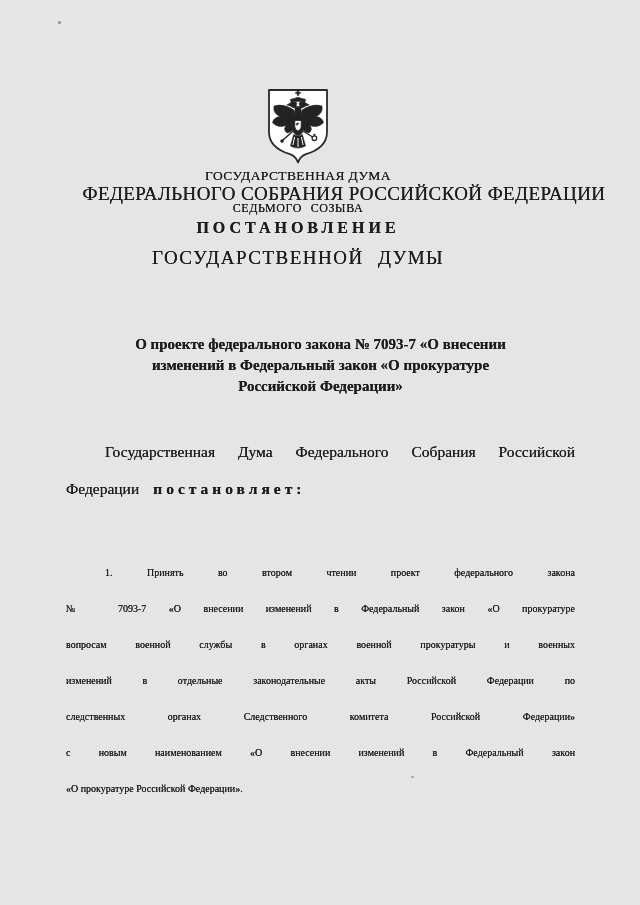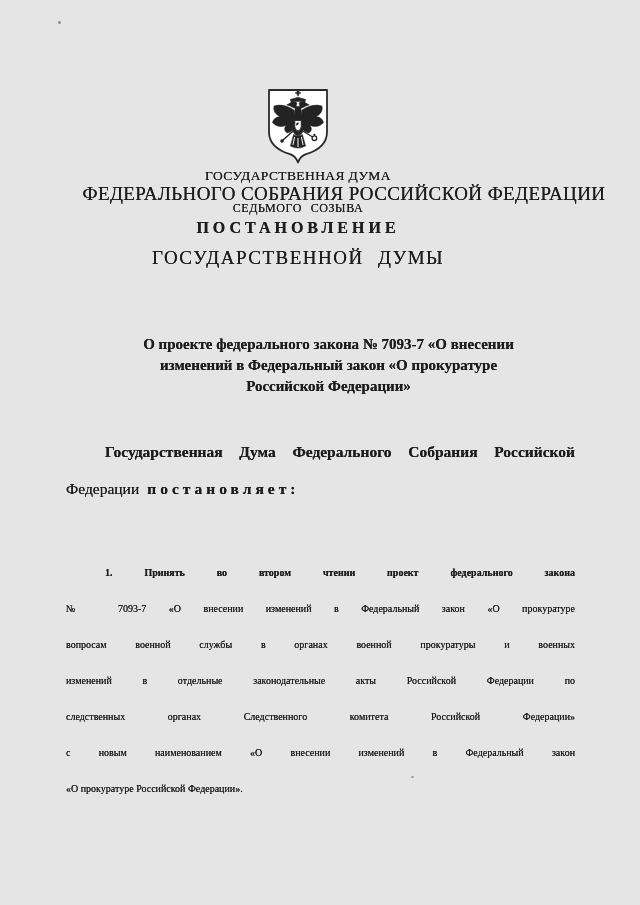--- a/index.html
+++ b/index.html
@@ -21,35 +21,35 @@
   .crest{position:absolute;left:263px;top:88px;width:70px;height:76px;}
   .org-1{top:168px;font-size:13.5px;letter-spacing:0.4px;}
   .org-2{top:183px;font-size:19px;letter-spacing:0.4px;padding-left:46px;}
   .org-3{top:201px;font-size:12px;letter-spacing:0.6px;word-spacing:5px;}
   .doc-type{top:219px;font-size:16px;font-weight:700;letter-spacing:4px;}
   .doc-org{top:247px;font-size:19px;letter-spacing:1.5px;word-spacing:8px;}
   .hdr,.title-block,.intro-block,.body-block{text-shadow:0 0 0.3px #2a2a2a;}
 
   
   .title-block{
-    position:absolute;top:334px;left:74px;width:509px;
+    position:absolute;top:334px;left:66px;width:509px;
     font-size:15px;font-weight:700;line-height:21px;text-align:center;
   }
   .intro-block{
     position:absolute;top:433px;left:66px;width:509px;
     font-size:15.5px;line-height:37px;
   }
   .body-block{
     position:absolute;top:555px;left:66px;width:509px;
     font-size:10px;line-height:36px;
   }
   .jline{text-align:justify;text-align-last:justify;}
-  .indent{text-indent:39px;font-weight:bold;}
+  .indent{text-indent:39px;}
   .lastline{text-align:left;}
-  .decree{font-weight:700;letter-spacing:4px;margin-left:8px;}
+  .decree{font-weight:700;letter-spacing:4px;margin-left:14px;}
 </style>
 </head>
 <body>
 
 <div class="page">
 
   <div class="speck speck-1"></div>
   <div class="speck speck-2"></div>
 
   <svg class="crest" viewBox="0 0 70 76" xmlns="http://www.w3.org/2000/svg" xmlns:xlink="http://www.w3.org/1999/xlink">

